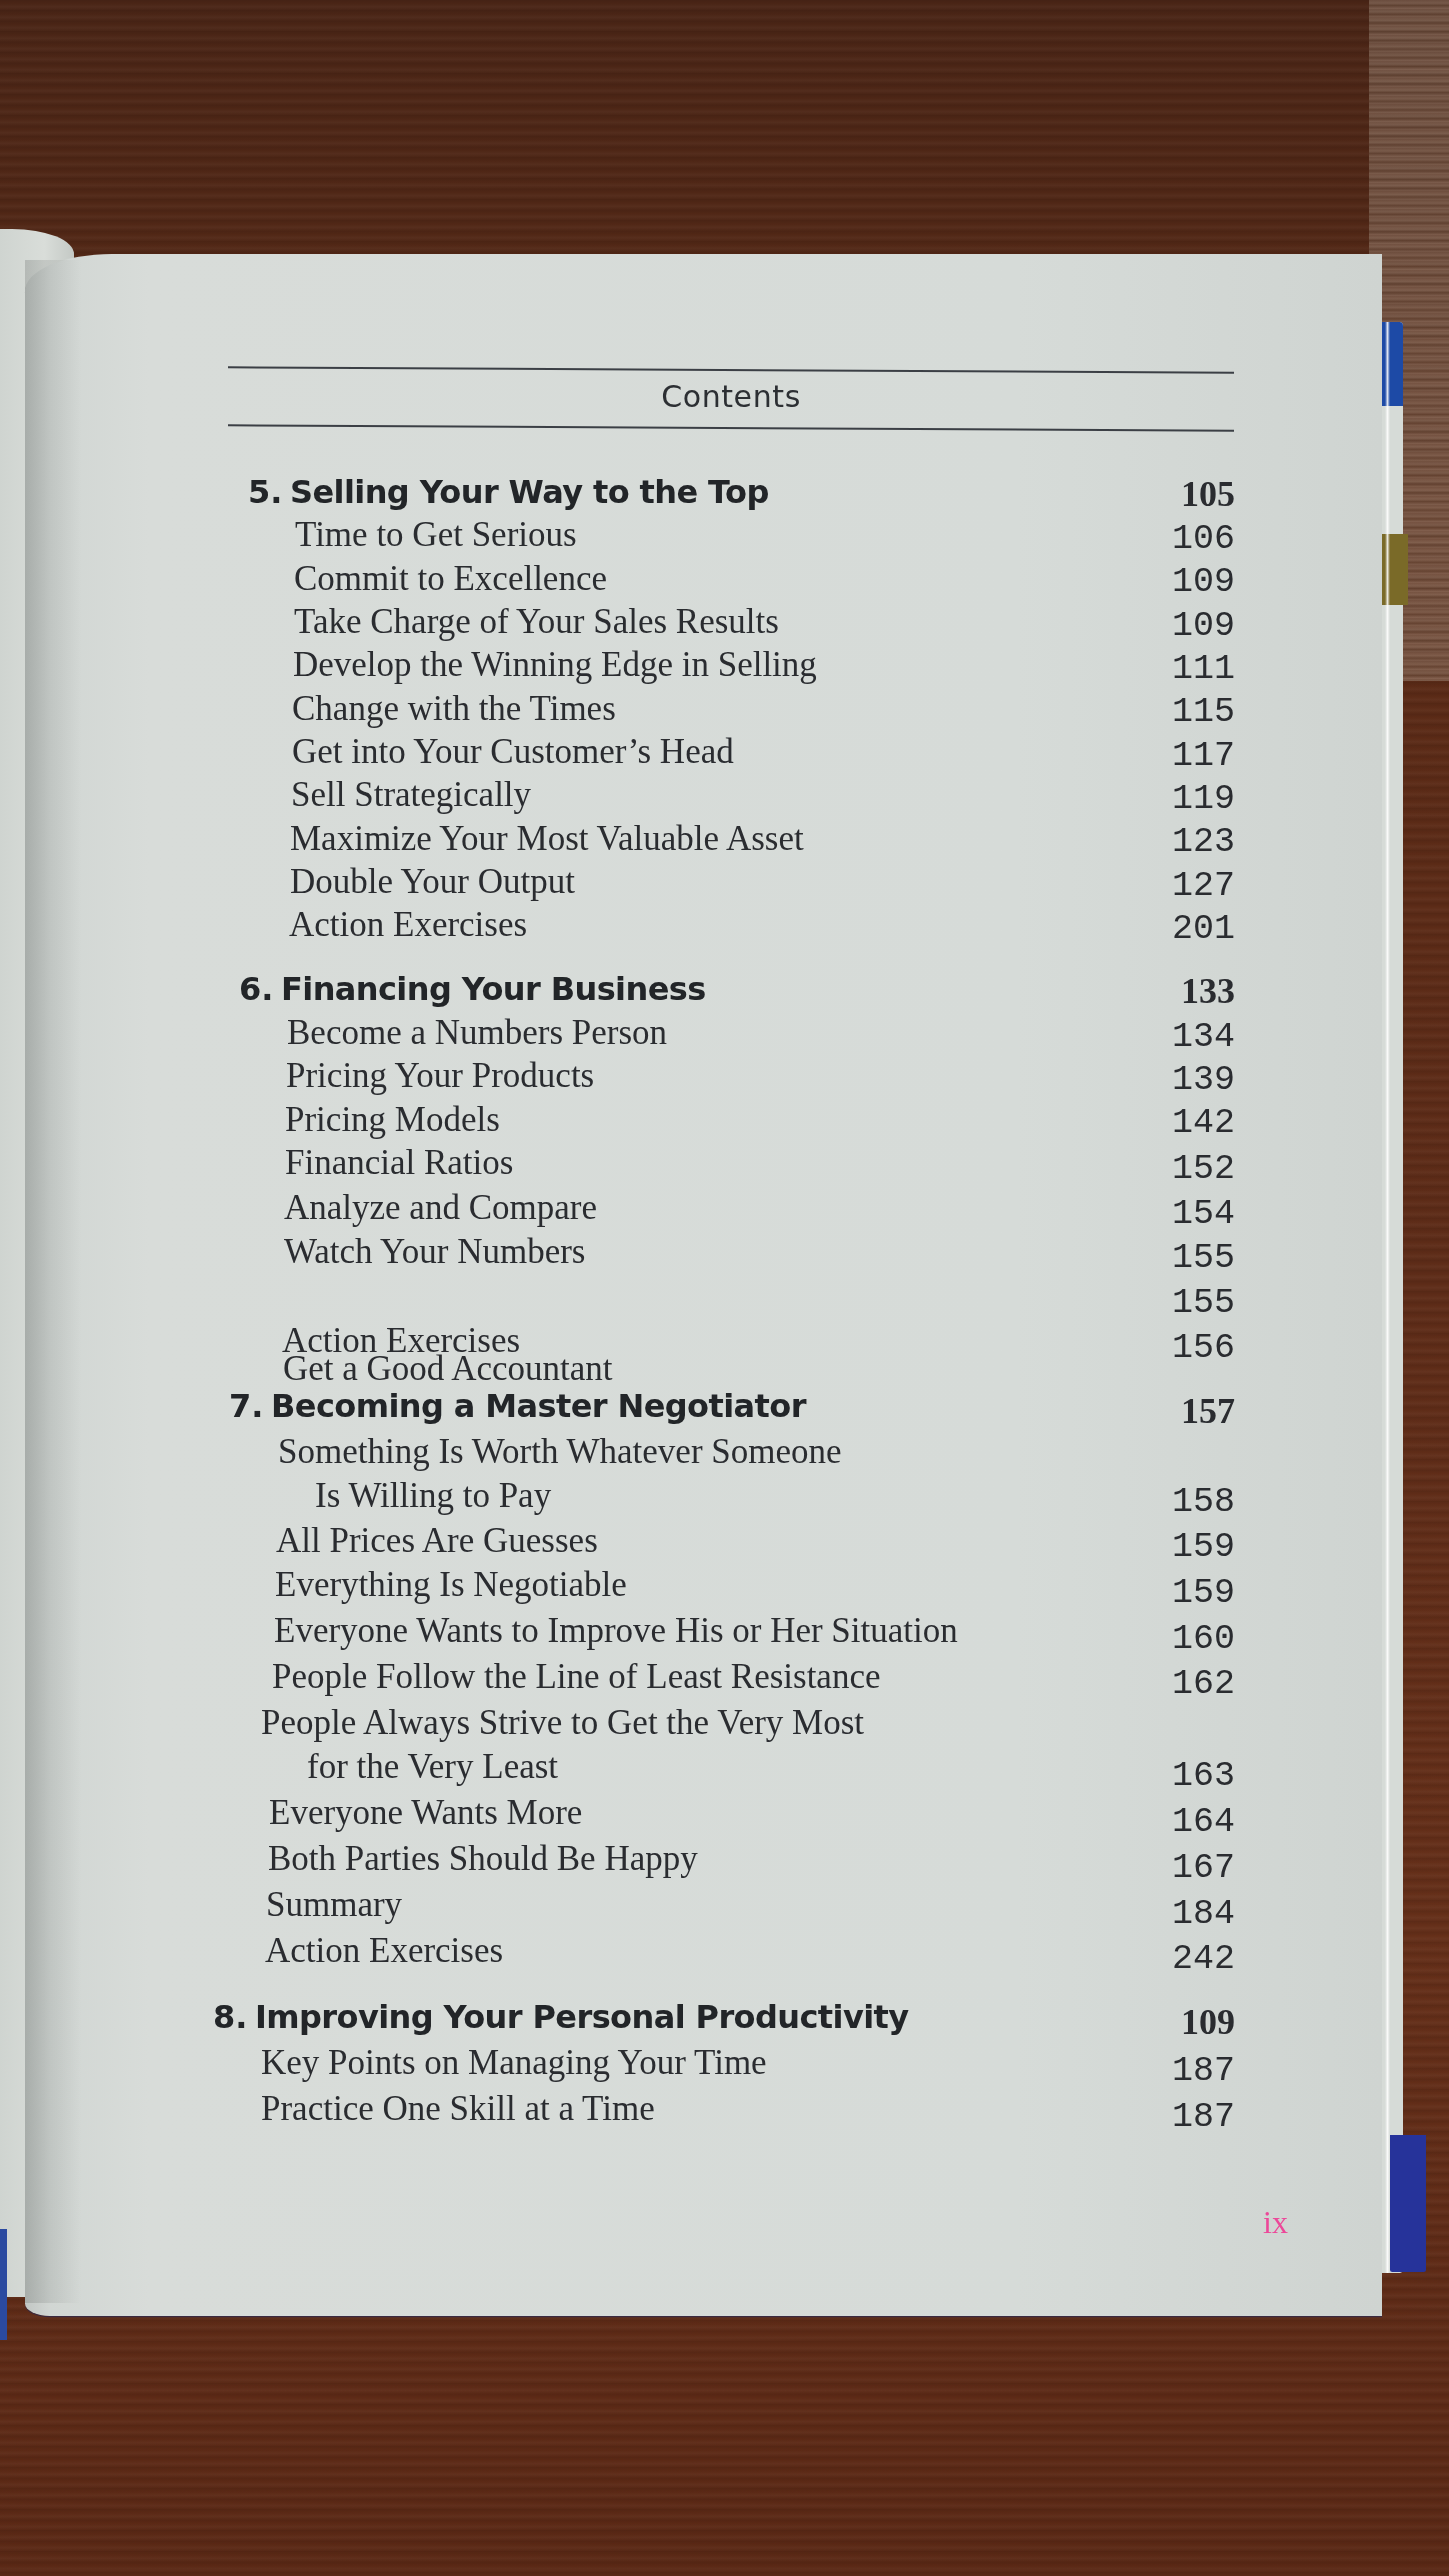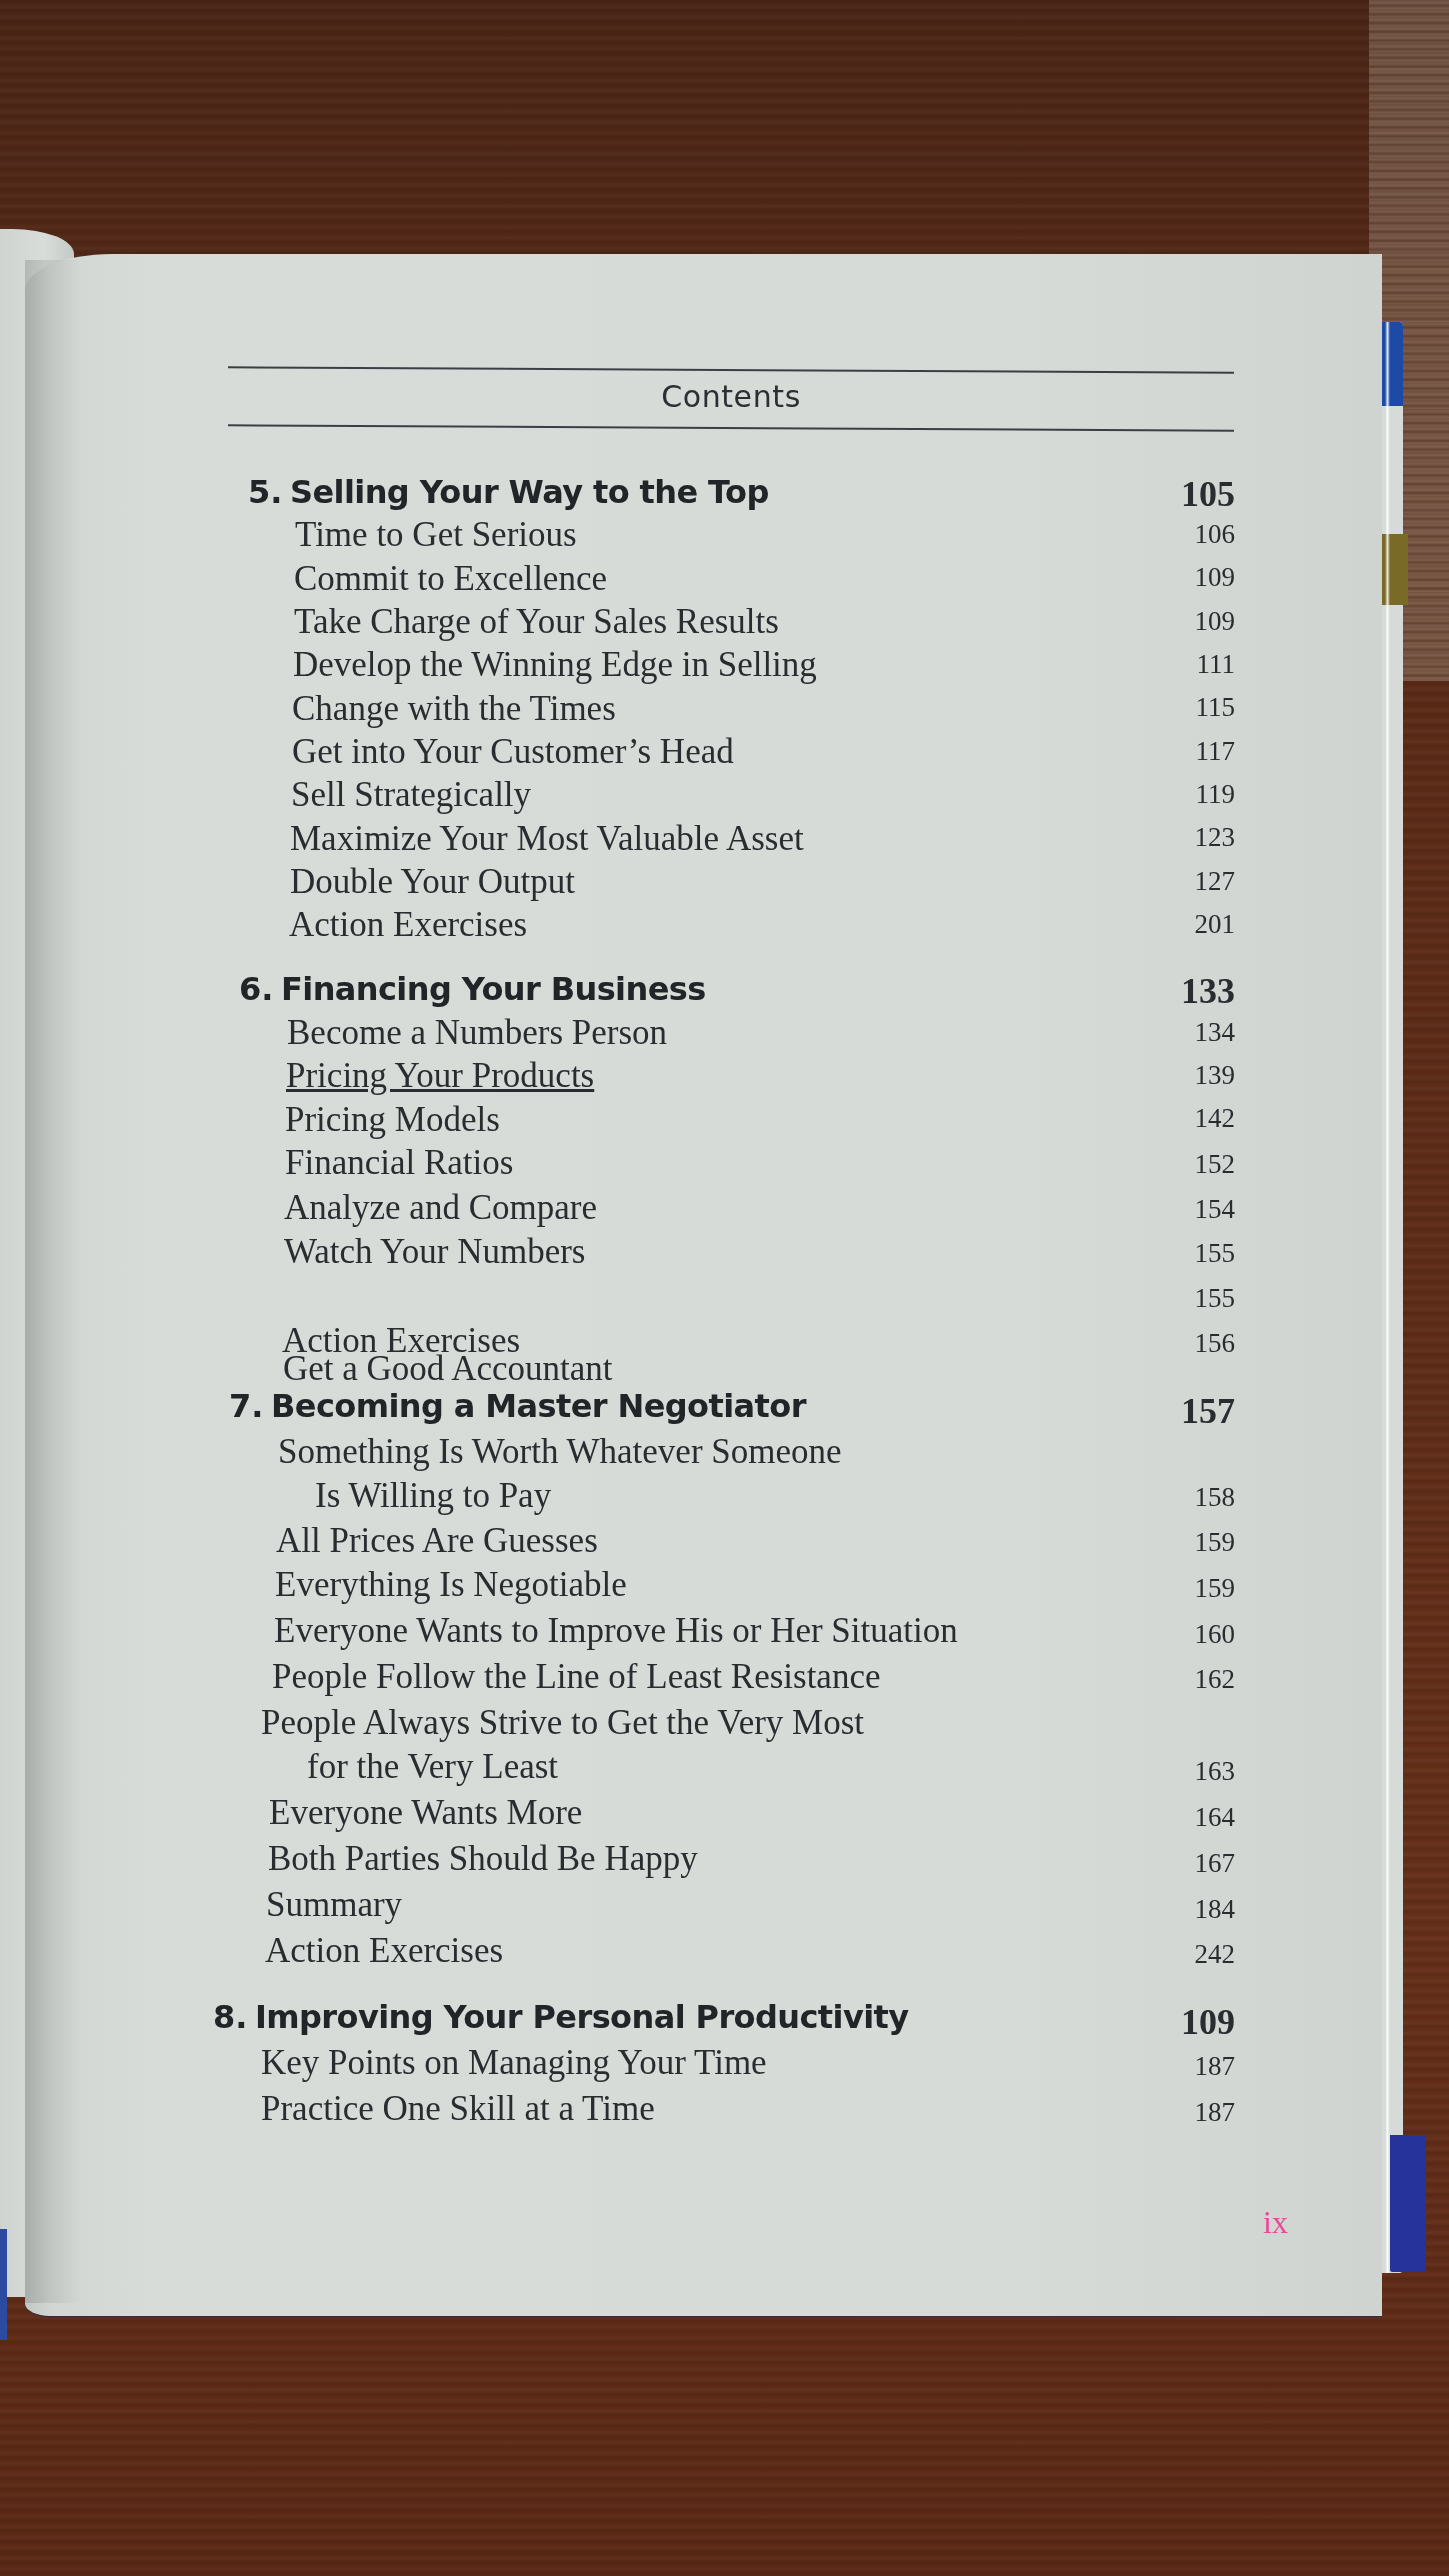--- a/index.html
+++ b/index.html
@@ -123,22 +123,22 @@
       font-size: 32px;
       color: #222528;
     }
     .section-title {
       font-family: "Liberation Serif", serif;
       font-size: 35px;
       color: #2a2c30;
     }
     .page-num {
       position: absolute;
-      font-family: Liberation Serif, serif;
-      font-size: 27px;
+      font-family: Liberation Mono, monospace;
+      font-size: 35px;
       color: #2a2c30;
       text-align: right;
       width: 93px;
     }
     .page-num.bold {
       font-weight: bold;
       font-family: "Liberation Serif", serif;
       font-size: 36px;
     }
     .folio {
@@ -206,21 +206,21 @@
   <div class="page-num" style="left:1142px; top:909px;">201</div>
 
   <div class="entry" style="left:239px; top:970px;">
     <span class="chapter-num">6.</span><span class="chapter-title">Financing Your Business</span>
   </div>
   <div class="page-num bold" style="left:1142px; top:970px;">133</div>
 
   <div class="entry section-title" style="left:287px; top:1013px;">Become a Numbers Person</div>
   <div class="page-num" style="left:1142px; top:1017px;">134</div>
 
-  <div class="entry section-title" style="left:286px; top:1056px;text-decoration:underline;">Pricing Your Products</div>
+  <div class="entry section-title" style="left:286px; top:1056px;">Pricing Your Products</div>
   <div class="page-num" style="left:1142px; top:1060px;">139</div>
 
   <div class="entry section-title" style="left:285px; top:1100px;">Pricing Models</div>
   <div class="page-num" style="left:1142px; top:1103px;">142</div>
 
   <div class="entry section-title" style="left:285px; top:1143px;">Financial Ratios</div>
   <div class="page-num" style="left:1142px; top:1149px;">152</div>
 
   <div class="entry section-title" style="left:284px; top:1188px;">Analyze and Compare</div>
   <div class="page-num" style="left:1142px; top:1194px;">154</div>

